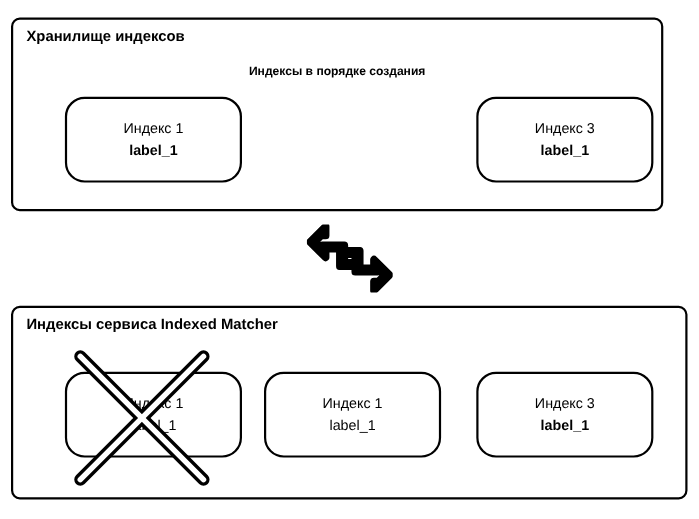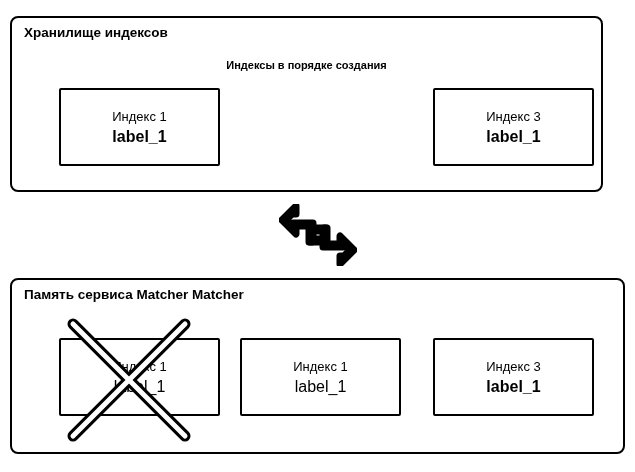--- a/index.html
+++ b/index.html
@@ -60,36 +60,36 @@
     text-align: center;
     font-size: 11px;
     font-weight: bold;
     line-height: 18px;
   }
 
   
   .card {
     position: absolute;
     border: 2px solid #000000;
-    border-radius: 2px;
+    border-radius: 18px;
     background: #ffffff;
     box-sizing: border-box;
     width: 161px;
     height: 78px;
     display: flex;
     flex-direction: column;
     align-items: center;
     justify-content: center;
   }
   .card .card-title {
     font-size: 13px;
     line-height: 18px;
   }
   .card .card-label {
-    font-size: 16px;
+    font-size: 13px;
     line-height: 18px;
     margin-top: 2px;
   }
   .card .card-label.bold {
     font-weight: bold;
   }
 
   
   #storage-card-0 { left: 47px;  top: 70px; }
   #storage-card-1 { left: 228px; top: 70px; }
@@ -139,21 +139,21 @@
       <div class="card-label bold">label_1</div>
     </div>
   </div>
 
   <svg id="sync-icon" viewBox="0 0 78 62">
     <path d="M17 10 L17 2 L3 16 L17 30 L17 22 L31 22 L31 38 L48 38 L48 24 L45 24 L45 35 L34 35 L34 19 L14 19 L14 23 L7 16 L14 9 L14 10 Z" fill="#000000" stroke="#000000" stroke-width="7" stroke-linejoin="round"></path>
     <path d="M61 52 L61 60 L75 46 L61 32 L61 40 L47 40 L47 24 L30 24 L30 38 L33 38 L33 27 L44 27 L44 43 L64 43 L64 39 L71 46 L64 53 L64 52 Z" fill="#000000" stroke="#000000" stroke-width="7" stroke-linejoin="round"></path>
   </svg>
 
   <div class="panel" id="memory-panel">
-    <div class="panel-title">Память сервиса Matcher Matcher</div>
+    <div class="panel-title">Индексы сервиса Indexed Matcher</div>
 
     <div class="card" id="memory-card-0">
       <div class="card-title">Индекс 1</div>
       <div class="card-label">label_1</div>
     </div>
 
     <svg class="cross" viewBox="0 0 140 140">
       <path d="M14 14 L126 126" fill="none" stroke="#000000" stroke-width="11" stroke-linecap="round"></path>
       <path d="M126 14 L14 126" fill="none" stroke="#000000" stroke-width="11" stroke-linecap="round"></path>
       <path d="M14 14 L126 126" fill="none" stroke="#ffffff" stroke-width="5" stroke-linecap="round"></path>

